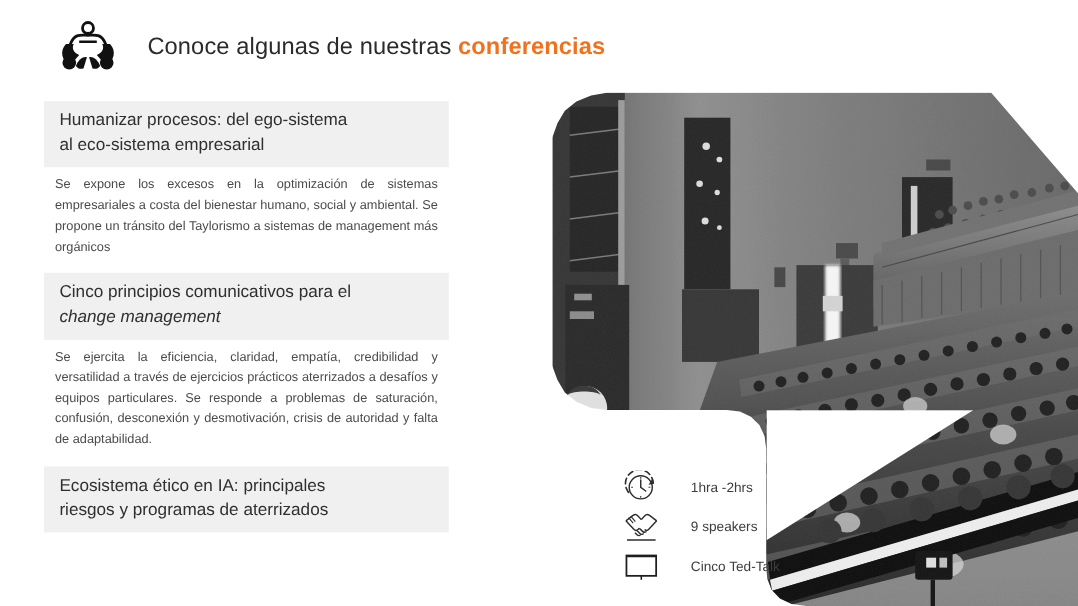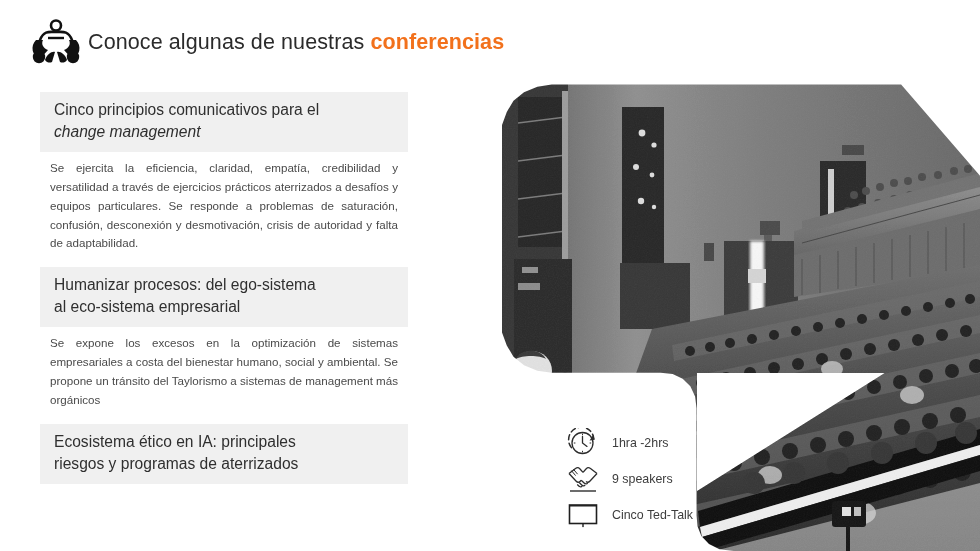--- a/index.html
+++ b/index.html
@@ -11,25 +11,25 @@
     height: 551px;
     background: #ffffff;
     font-family: "Liberation Sans", sans-serif;
     overflow: hidden;
     position: relative;
   }
 
   
   #header {
     position: absolute;
-    left: 28px;
+    left: 52px;
     top: 16px;
     display: flex;
     align-items: center;
-    gap: 4px;
+    gap: 26px;
   }
   #brand-logo { width: 56px; height: 52px; flex: none; }
   #header-title {
     font-size: 21.5px;
     color: #2b2b2b;
     letter-spacing: .1px;
     white-space: nowrap;
   }
   #header-title .accent {
     color: #f2711c;
@@ -115,21 +115,21 @@
   #meta-list {
     position: absolute;
     left: 566px;
     top: 425px;
     width: 220px;
   }
   .meta-row {
     display: flex;
     align-items: center;
     height: 36px;
-    gap: 12px;
+    gap: 28px;
   }
   .meta-icon { width: 34px; height: 30px; flex: none; }
   .meta-label {
     font-size: 12.4px;
     color: #3d3d3d;
     white-space: nowrap;
   }
 </style>
 </head>
 <body>
@@ -151,32 +151,32 @@
   </svg>
   <div id="header-title">
     <span>Conoce algunas de nuestras </span><span class="accent">conferencias</span>
   </div>
 </div>
 
 <div id="left-col">
 
   <div class="conf-block">
     <div class="conf-heading">
+      <span>Humanizar procesos: del ego-sistema</span><br>
+      <span>al eco-sistema empresarial</span>
+    </div>
+    <div class="conf-body">Se expone los excesos en la optimización de sistemas empresariales a costa del bienestar humano, social y ambiental. Se propone un tránsito del Taylorismo a sistemas de management más orgánicos</div>
+  </div>
+
+  <div class="conf-block">
+    <div class="conf-heading">
       <span>Cinco principios comunicativos para el</span><br>
       <span class="ital">change management</span>
     </div>
     <div class="conf-body">Se ejercita la eficiencia, claridad, empatía, credibilidad y versatilidad a través de ejercicios prácticos aterrizados a desafíos y equipos particulares. Se responde a problemas de saturación, confusión, desconexión y desmotivación, crisis de autoridad y falta de adaptabilidad.</div>
-  </div>
-
-  <div class="conf-block">
-    <div class="conf-heading">
-      <span>Humanizar procesos: del ego-sistema</span><br>
-      <span>al eco-sistema empresarial</span>
-    </div>
-    <div class="conf-body">Se expone los excesos en la optimización de sistemas empresariales a costa del bienestar humano, social y ambiental. Se propone un tránsito del Taylorismo a sistemas de management más orgánicos</div>
   </div>
 
   <div class="conf-block">
     <div class="conf-heading">
       <span>Ecosistema ético en IA: principales</span><br>
       <span>riesgos y programas de aterrizados</span>
     </div>
   </div>
 
 </div>

